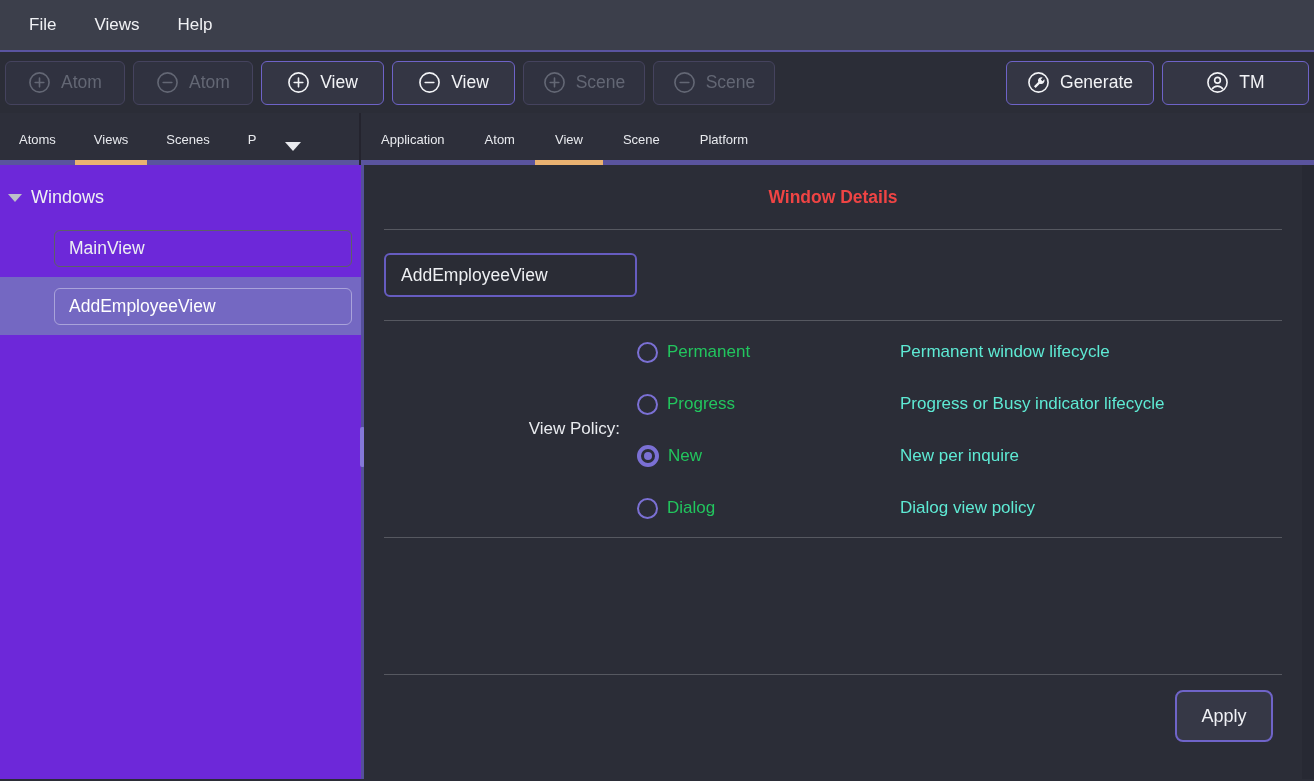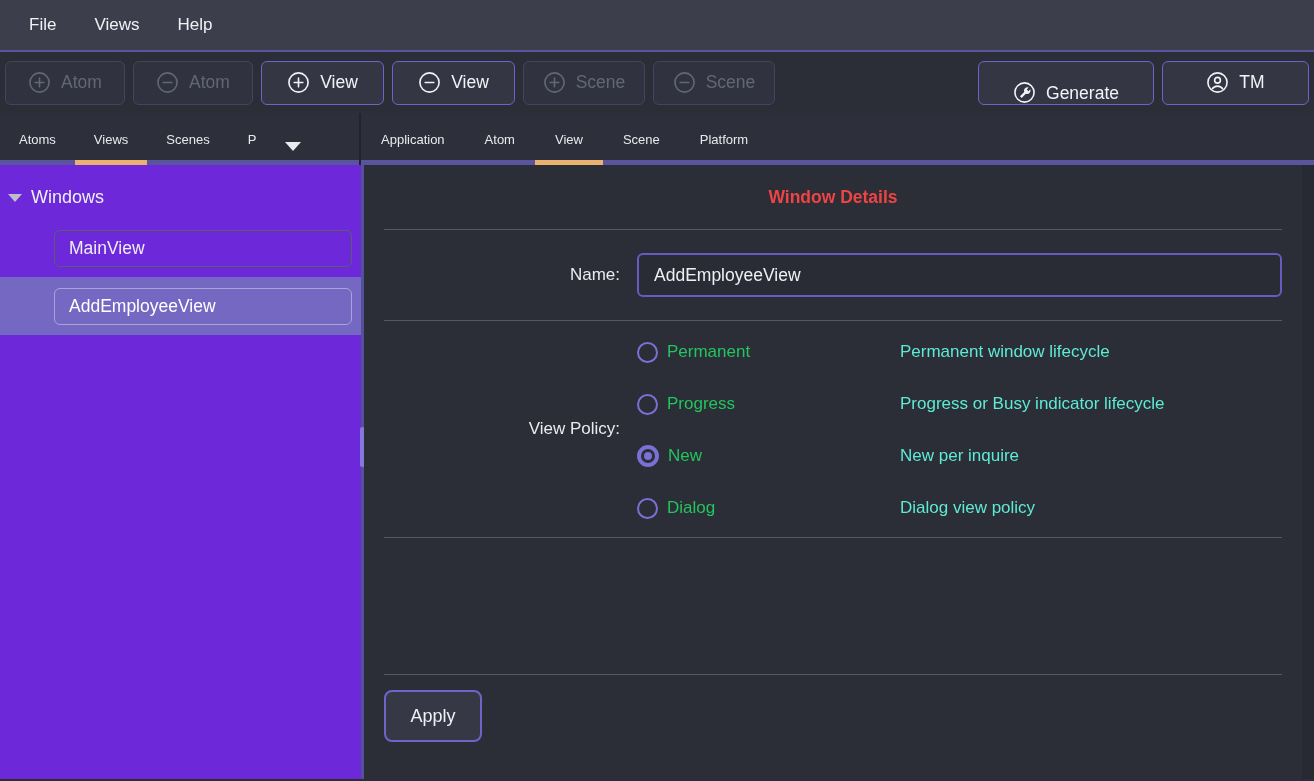--- a/index.html
+++ b/index.html
@@ -27,21 +27,21 @@
     justify-content:center; gap:10px; font-size:17.5px;
     background:#343644; border:1.5px solid #6e63c8; color:#f2f3f6;
   }
   .tbtn.disabled {
     background:#303240; border:1px solid #45435e; color:#636774;
   }
   .tbtn svg { display:block; }
   .w-atom { width:120px; }
   .w-view { width:123px; }
   .w-scene{ width:122px; }
-  .w-gen  { width:176px;align-items:flex-end; }
+  .w-gen  { width:148px; }
   .w-tm   { width:147px; }
   .tb-spacer { flex:1; }
 
   
   .tabrow { display:flex; height:52px; background:#2d2f3a; }
   .tabstrip {
     display:flex; align-items:stretch; height:100%;
     box-shadow: inset 0 -5px 0 #5a549e;
   }
   .tabstrip.left  { width:361px; border-right:2px solid #24242e; }
@@ -118,21 +118,21 @@
     position:relative; flex:0 0 auto;
   }
   .radio.checked { border-width:4px; width:22px; height:22px; }
   .radio.checked::after {
     content:""; position:absolute; left:50%; top:50%; width:8px; height:8px;
     margin:-4px 0 0 -4px; border-radius:50%; background:#7b70d4;
   }
   .radio-label { color:#22c55e; }
   .option-desc { color:#5eead4; }
   .spacer-row { height:137px; border-bottom:1px solid #565860; }
-  .footer-row { display:flex; padding:15px 9px 0 0; }
+  .footer-row { display:flex; justify-content:flex-end; padding:15px 9px 0 0; }
   .apply-btn {
     width:98px; height:52px; border-radius:8px; border:2px solid #6f64c8;
     background:#363846; color:#f0f1f5; font-size:18px;
     font-family:"Liberation Sans","DejaVu Sans",sans-serif;
   }
 
   
   .vscroll {
     position:absolute; right:0; top:0; width:12px; height:100%;
     background:#272933;
@@ -274,21 +274,20 @@
   <div class="splitter">
     <div class="splitter-handle"></div>
   </div>
 
   <div class="right-panel">
     <div class="content">
 
       <div class="details-title">Window Details</div>
 
       <div class="form-row name-row">
-        <div class="field-label">Name:</div>
         <input class="name-input" type="text" value="AddEmployeeView" style="">
       </div>
 
       <div class="form-row policy-row">
         <div class="field-label">View Policy:</div>
         <div class="policy-options">
 
           <div class="policy-option">
             <div class="radio-wrap">
               <span class="radio"></span>

